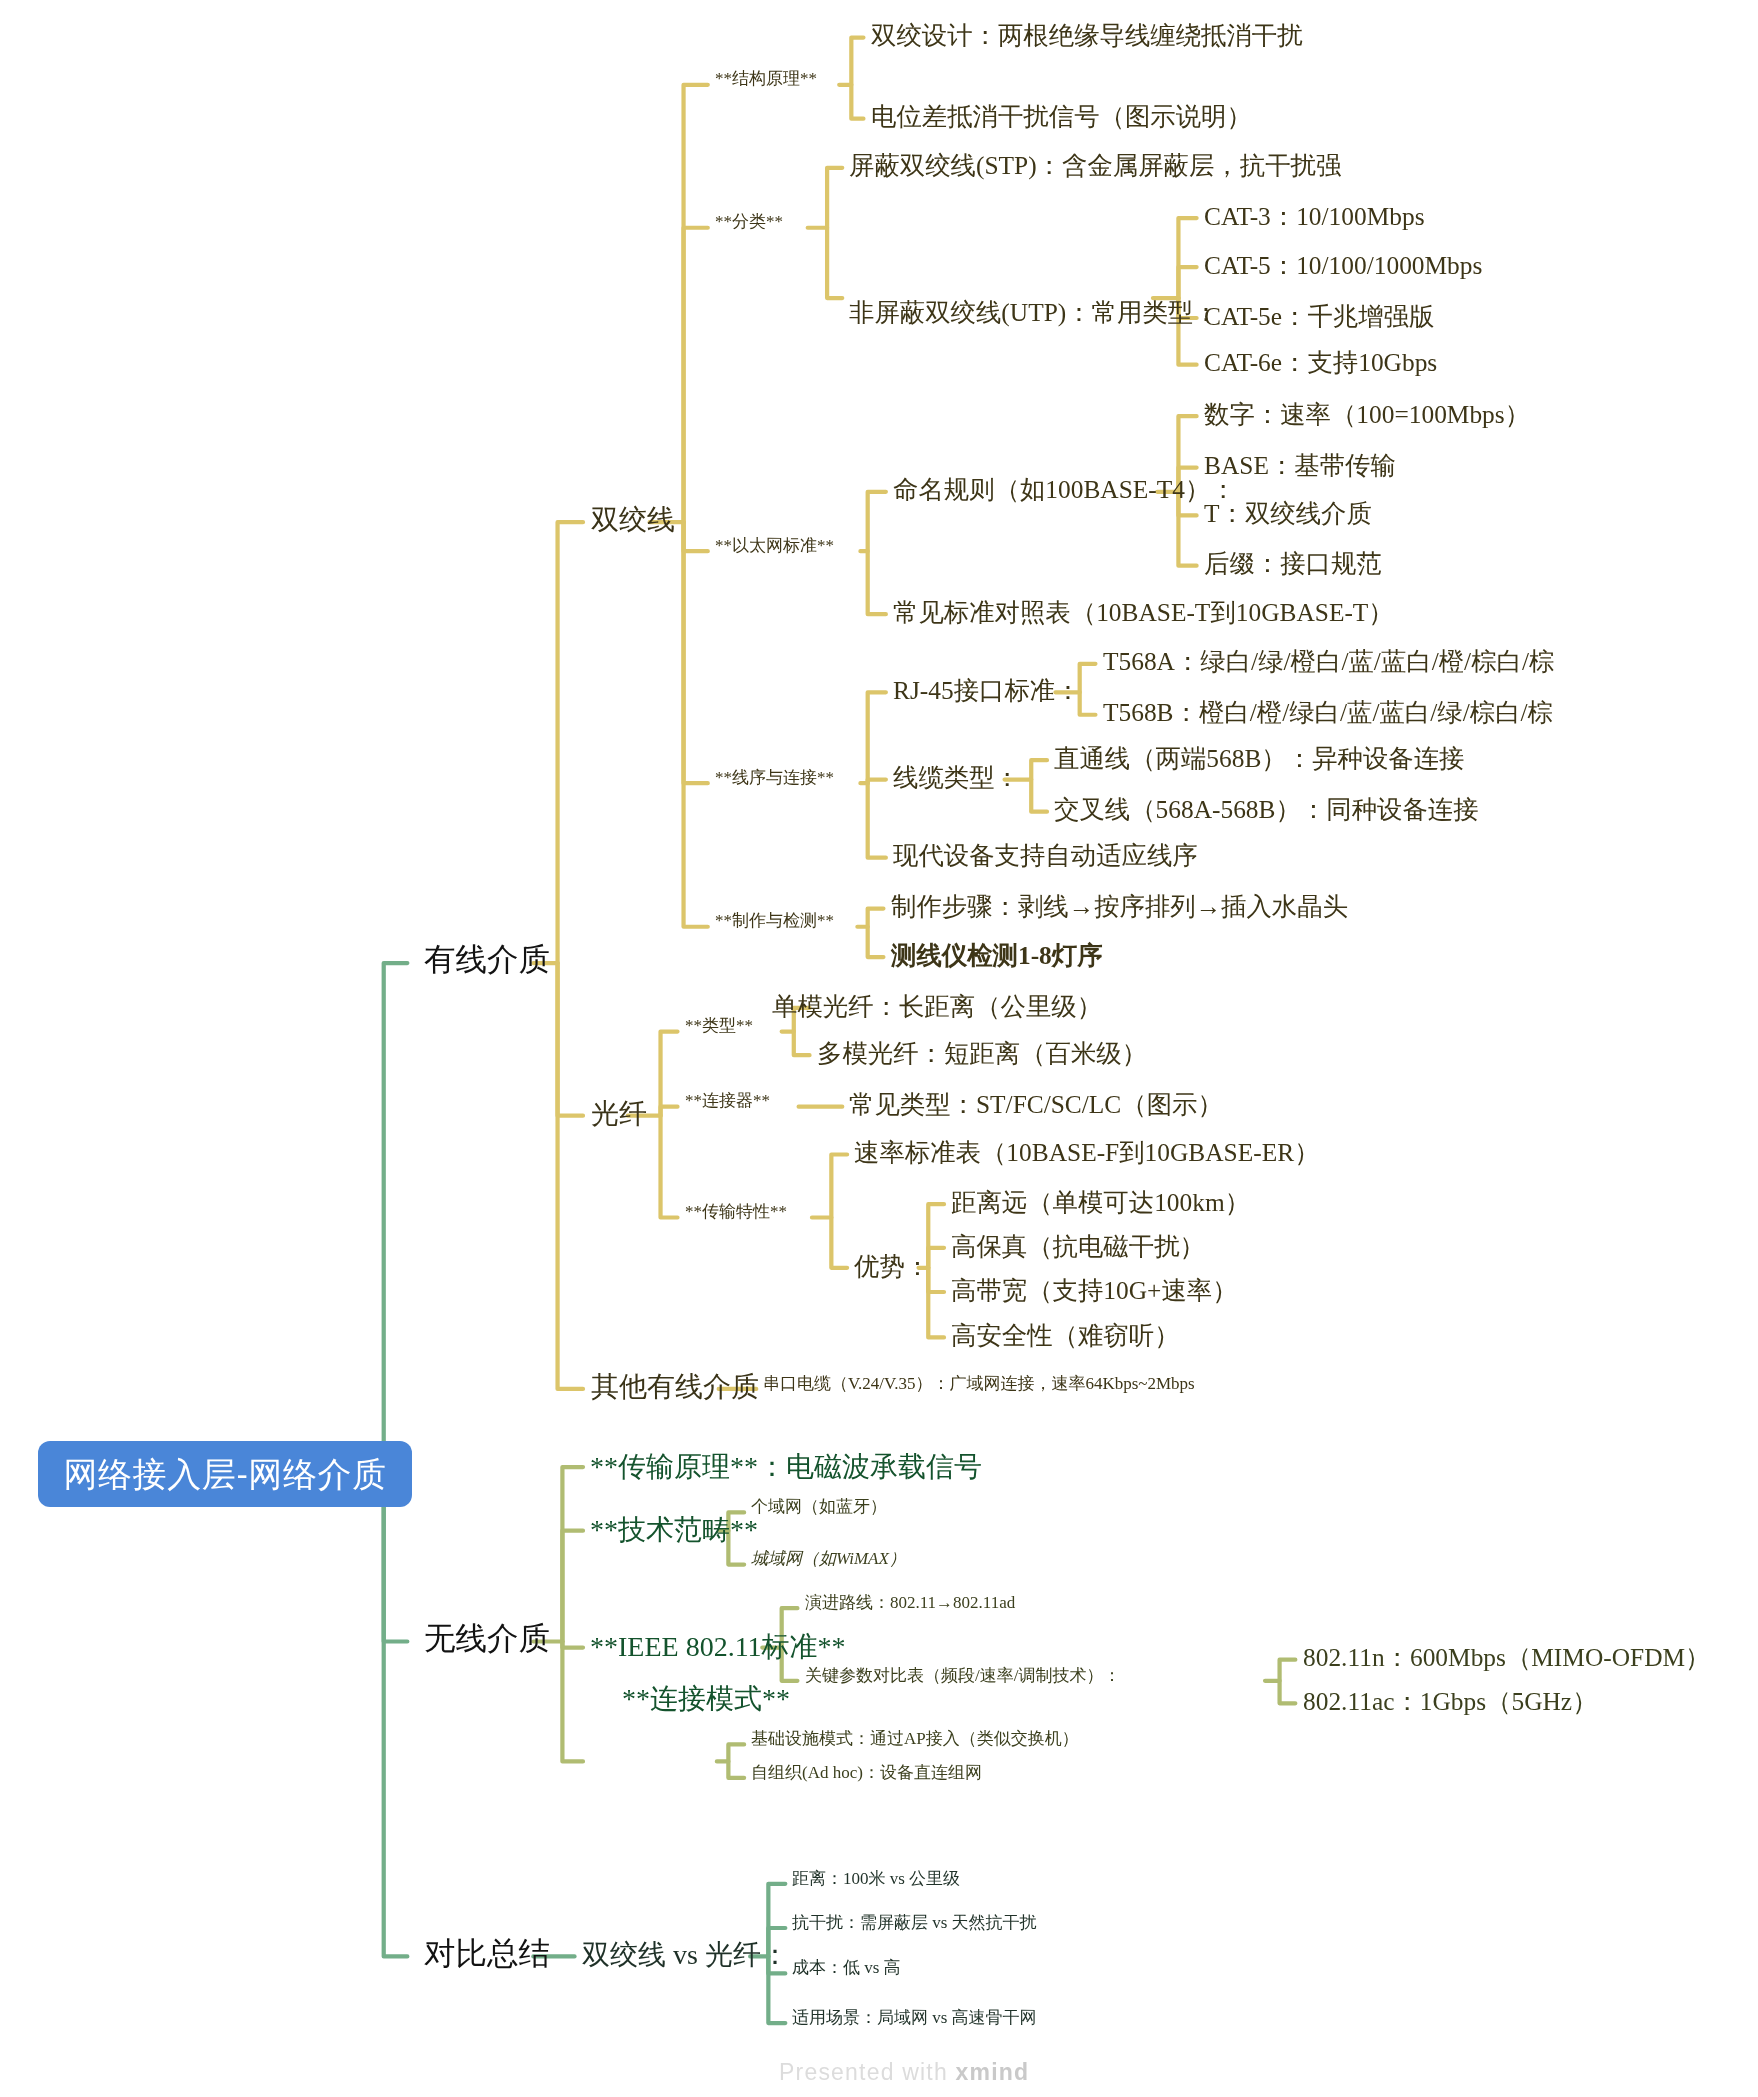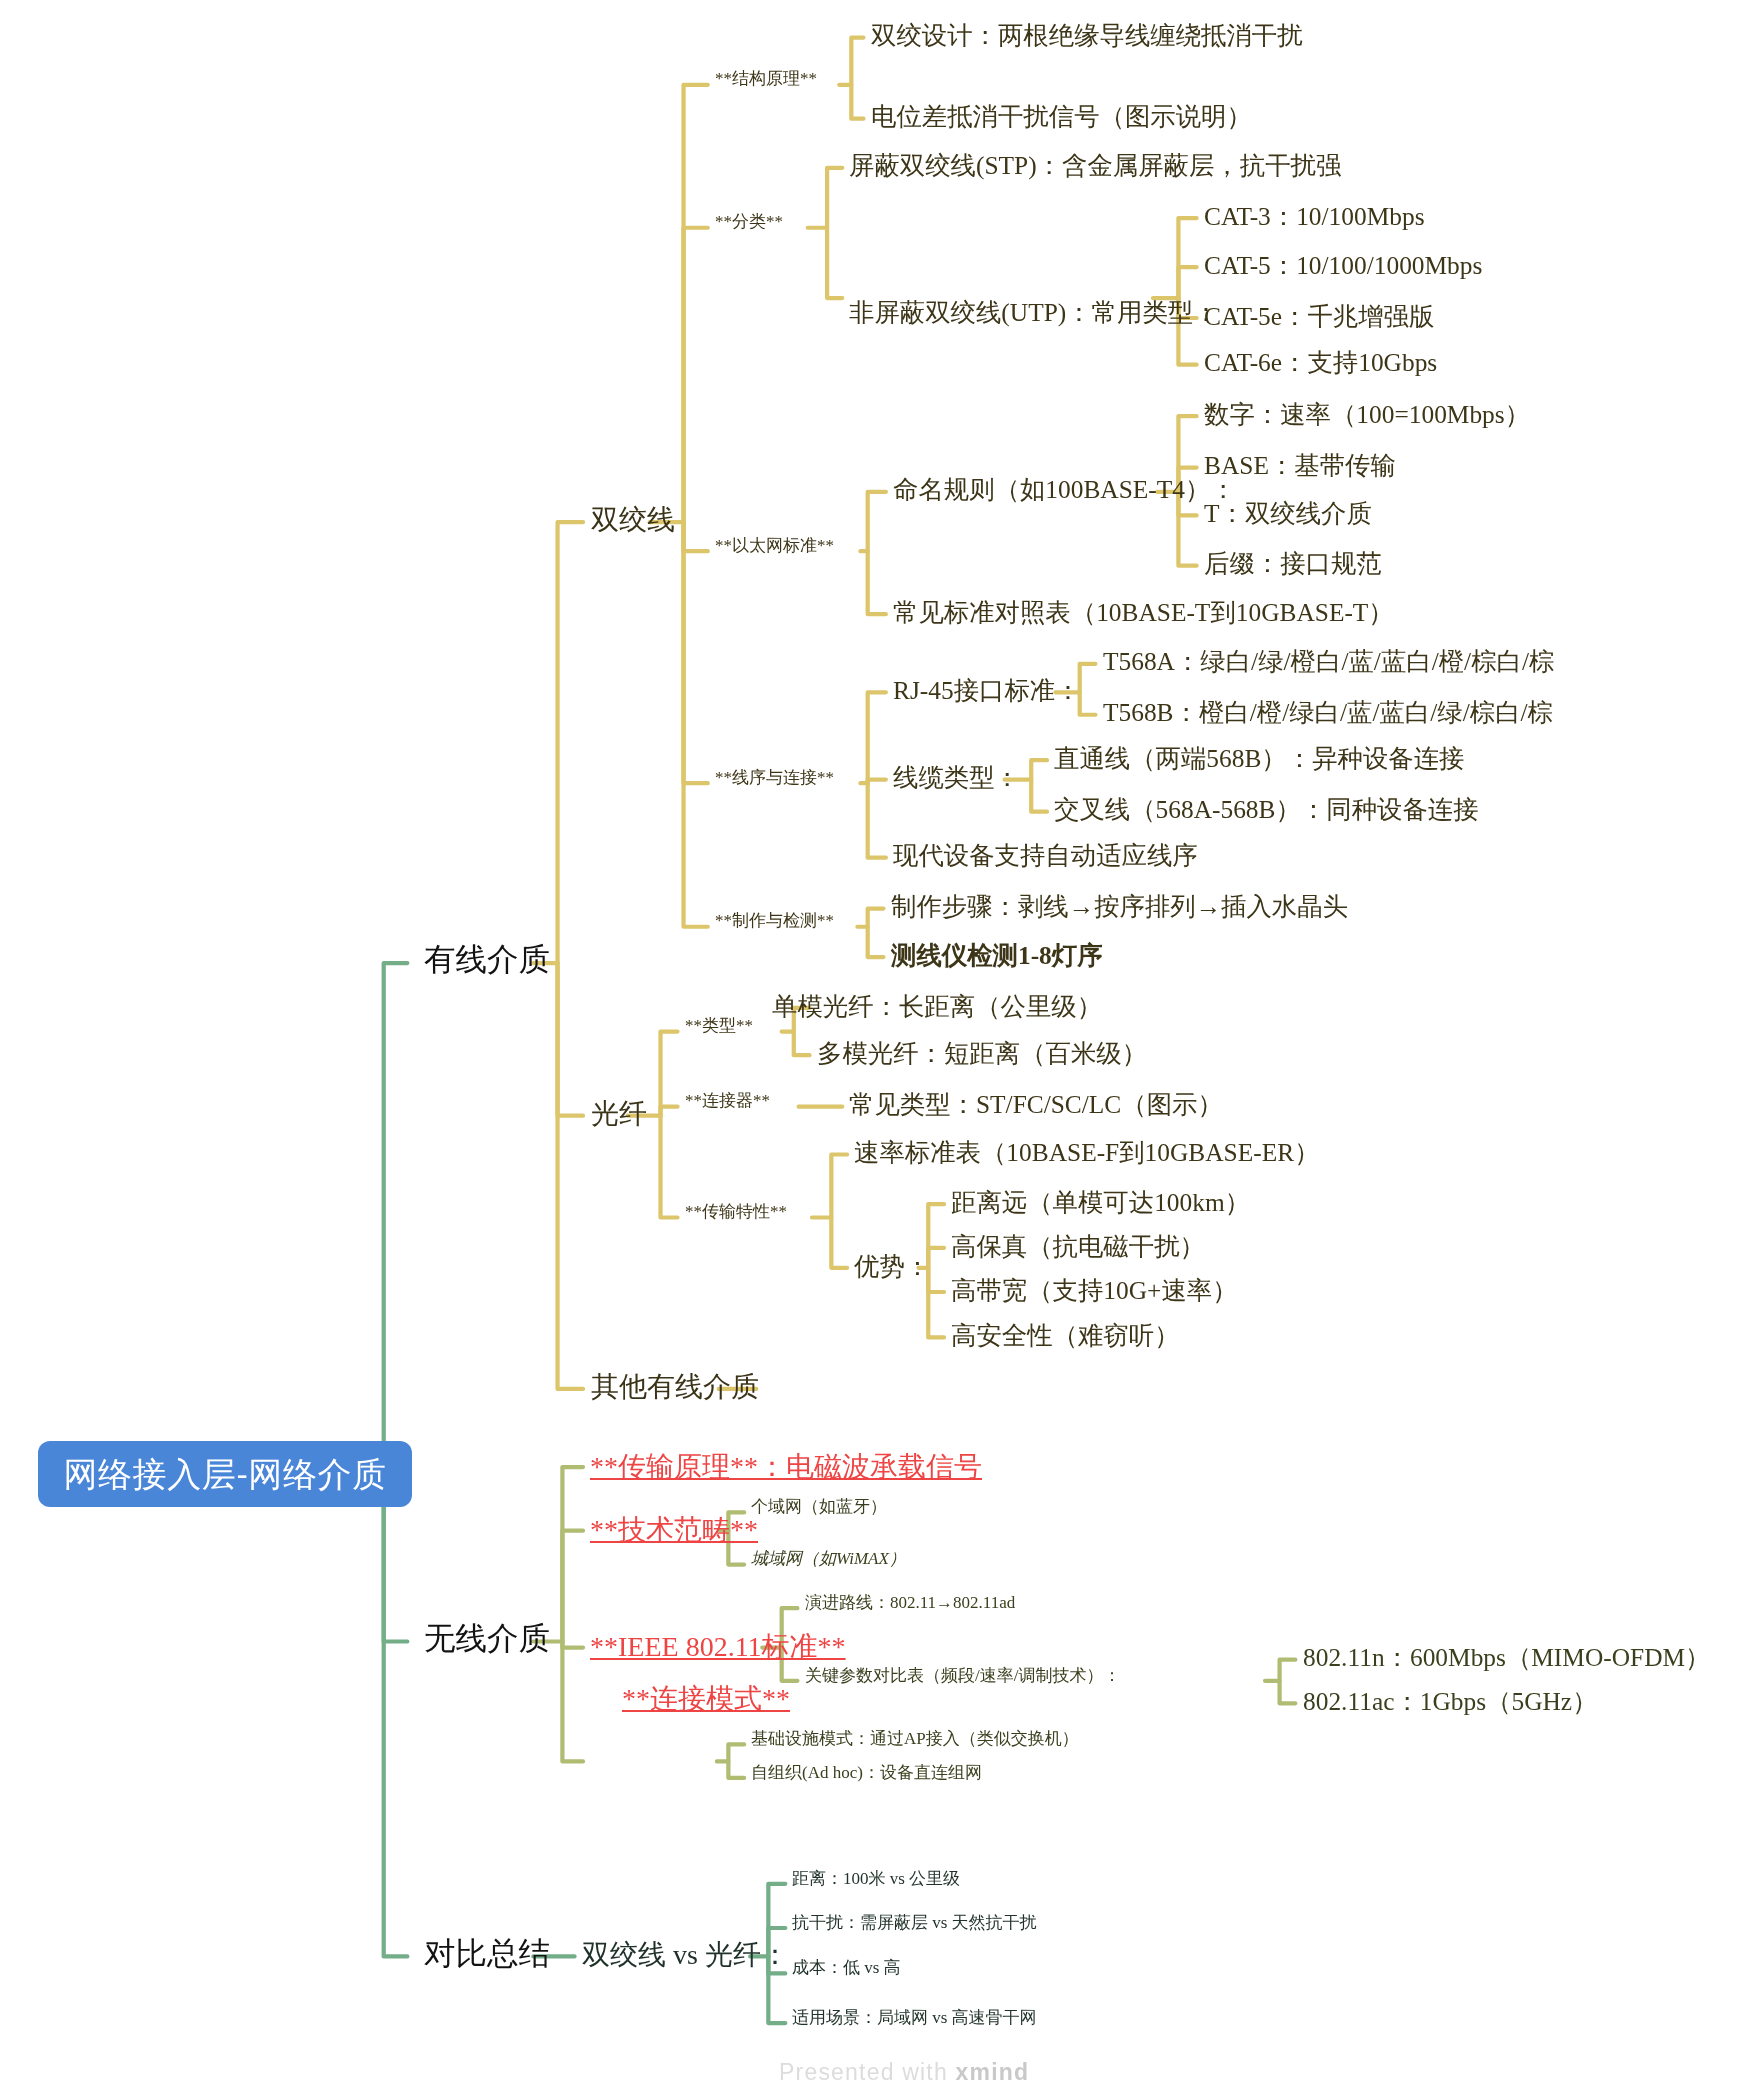--- a/index.html
+++ b/index.html
@@ -18,21 +18,21 @@
     font-size:34px;padding:15.8px 25.4px;letter-spacing:0.6px;
   }
   
   .lvl1{
     color:#121212;
     font-family:Liberation Mono, monospace;
     font-size:31.5px;
   }
   
   .lvl2{color:#3a3318;font-size:28px;}
-  .lvl2.green{color:#ef4444;text-decoration:underline;}
+  .lvl2.green{color:#14532d;}
   
   .lvl3{color:#3d3517;font-size:17px;}
   .lvl3.green{color:#3b3f1d;}
   .lvl3.teal{color:#1f3128;}
   .lvl4{color:#3d3517;font-size:25.4px;}
   .lvl4.green{color:#3b3f1d;}
   .lvl5{color:#3d3517;font-size:25.4px;}
 
   .watermark{
     position:absolute;color:#dcdcdc;font-size:23px;letter-spacing:1.2px;
@@ -209,20 +209,21 @@
   <div class="node lvl4" style="left:849px;top:1092px;">常见类型：ST/FC/SC/LC（图示）</div>
 
   <div class="node lvl4" style="left:854px;top:1140px;">速率标准表（10BASE-F到10GBASE-ER）</div>
   <div class="node lvl4" style="left:854px;top:1254px;">优势：</div>
 
   <div class="node lvl5" style="left:951px;top:1190px;">距离远（单模可达100km）</div>
   <div class="node lvl5" style="left:951px;top:1234px;">高保真（抗电磁干扰）</div>
   <div class="node lvl5" style="left:951px;top:1278px;">高带宽（支持10G+速率）</div>
   <div class="node lvl5" style="left:951px;top:1323px;">高安全性（难窃听）</div>
 
+  <div class="node lvl3" style="left:763px;top:1375px;">串口电缆（V.24/V.35）：广域网连接，速率64Kbps~2Mbps</div>
 
   <div class="node lvl2 green" style="left:590px;top:1453px;">**传输原理**：电磁波承载信号</div>
   <div class="node lvl2 green" style="left:590px;top:1516px;">**技术范畴**</div>
   <div class="node lvl2 green" style="left:590px;top:1633px;">**IEEE 802.11标准**</div>
   <div class="node lvl2 green" style="left:590px;top:1685px;margin-left:32px;">**连接模式**</div>
 
   <div class="node lvl3 green" style="left:751px;top:1498px;">个域网（如蓝牙）</div>
   <div class="node lvl3 green" style="left:751px;top:1550px;font-style:italic;">城域网（如WiMAX）</div>
 
   <div class="node lvl3 green" style="left:805px;top:1594px;">演进路线：802.11→802.11ad</div>

